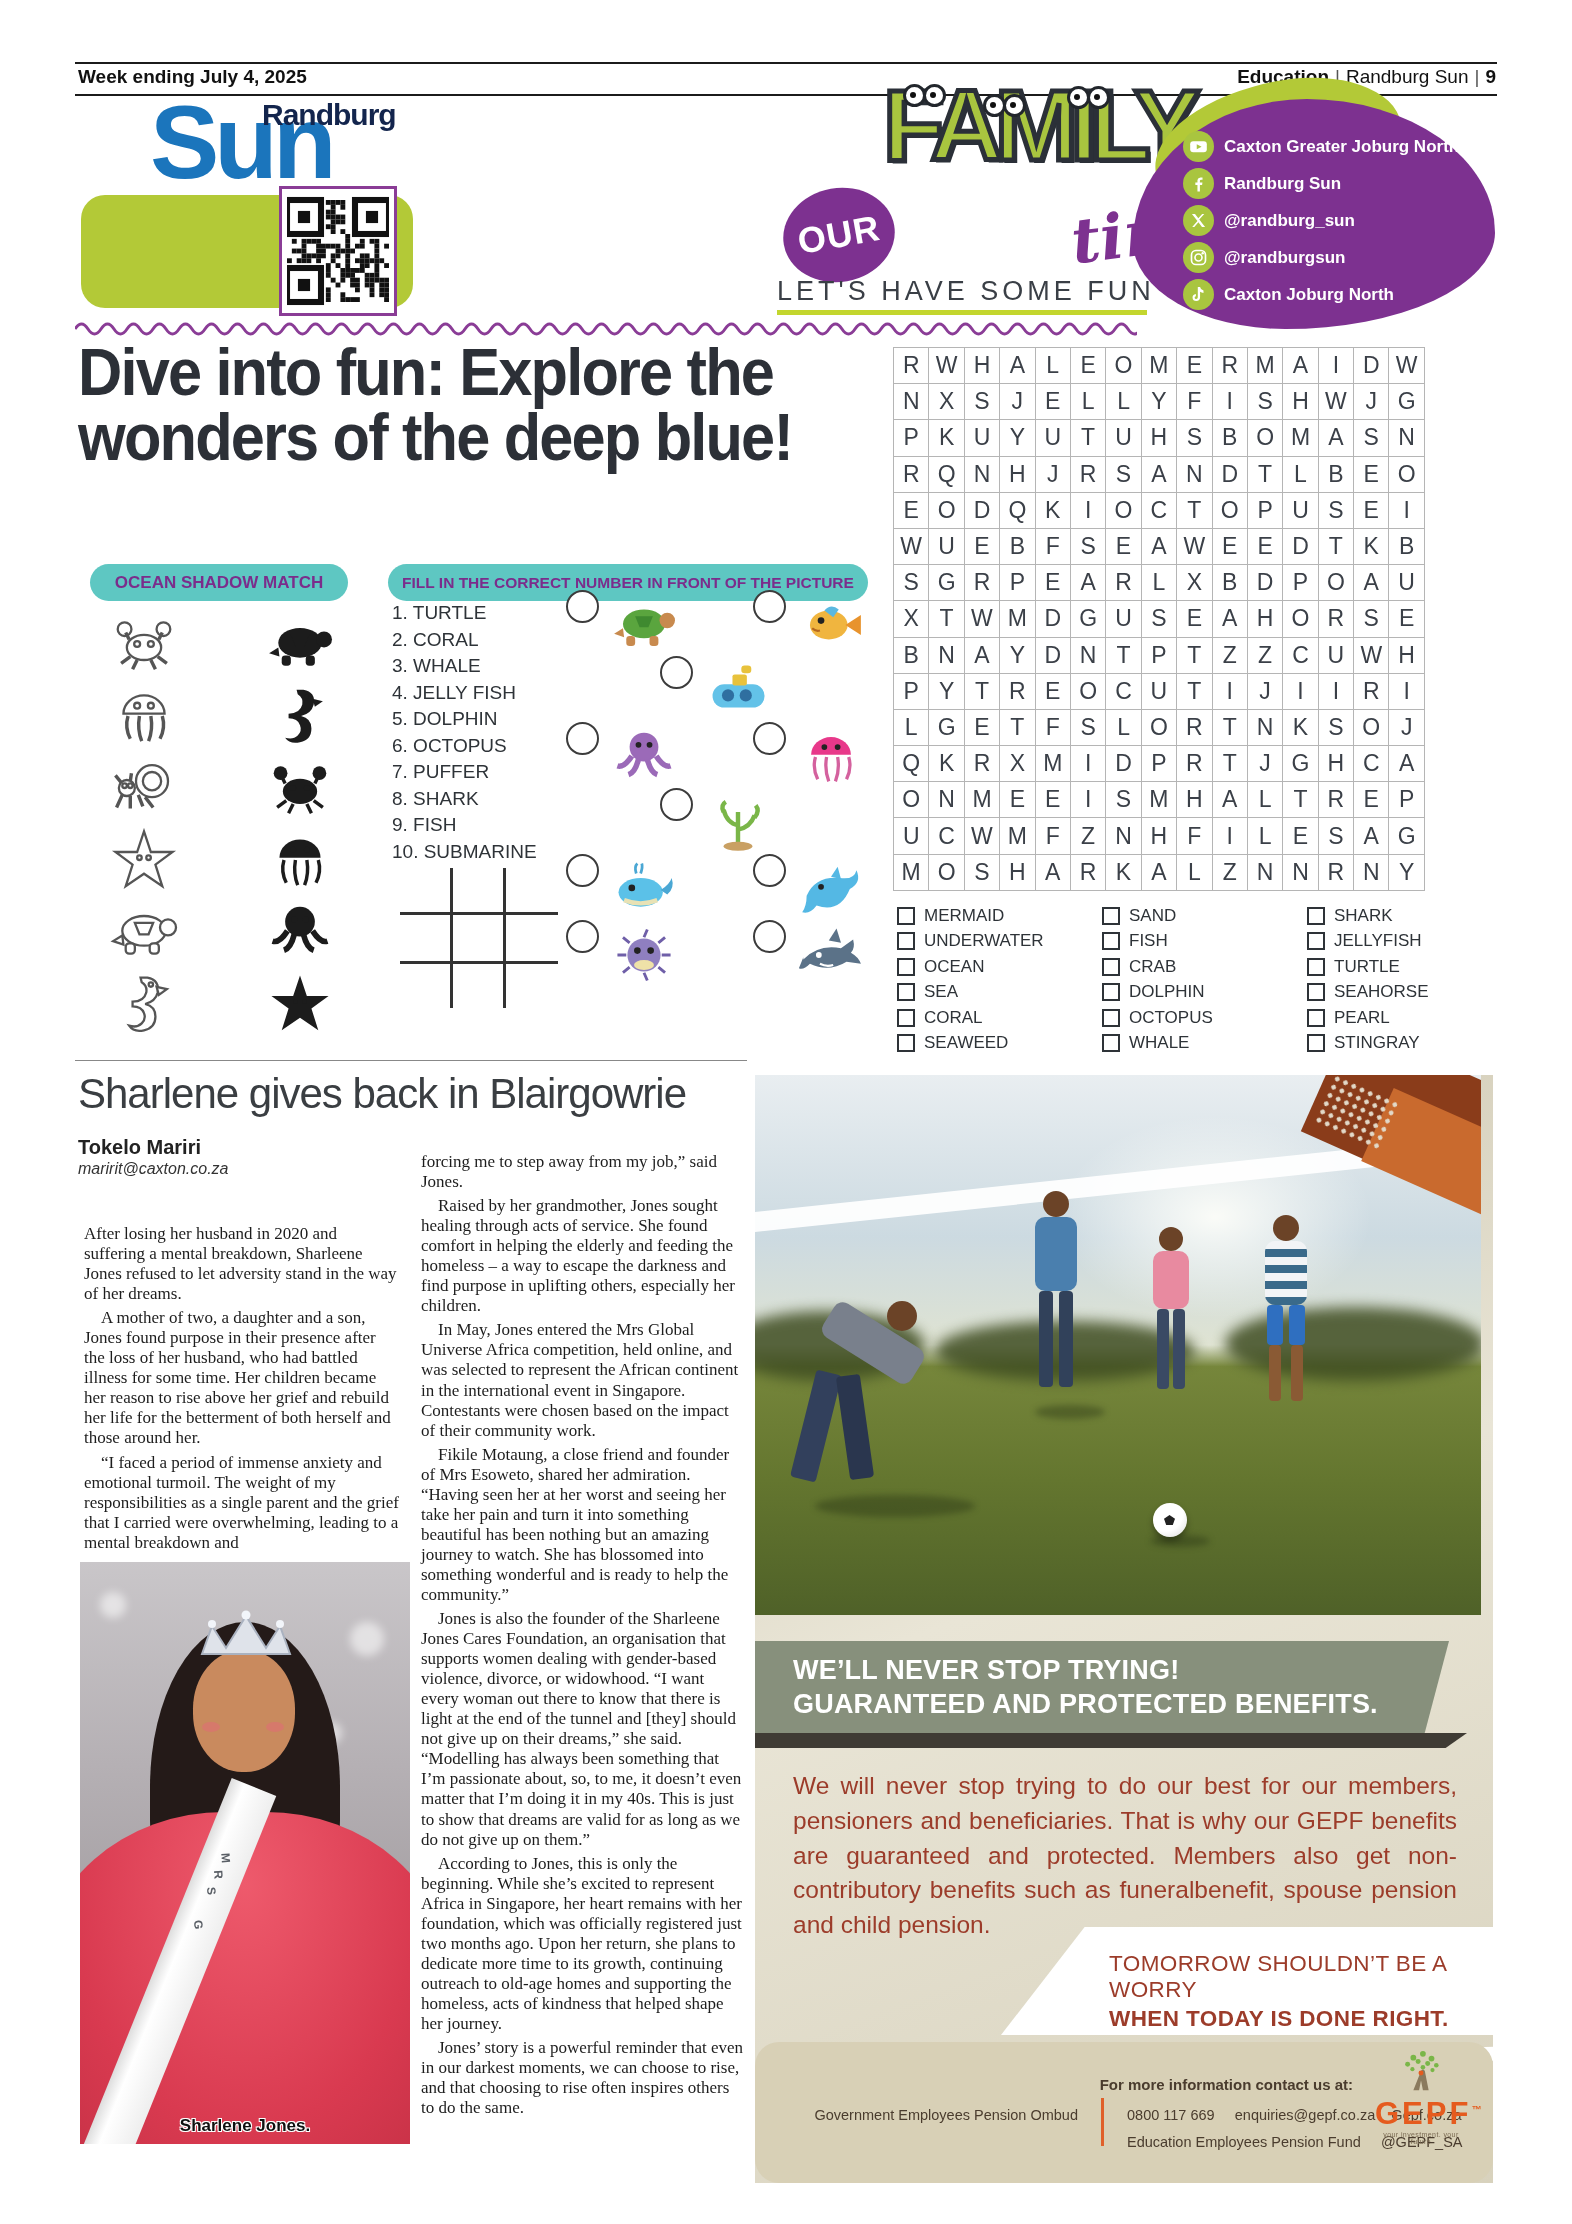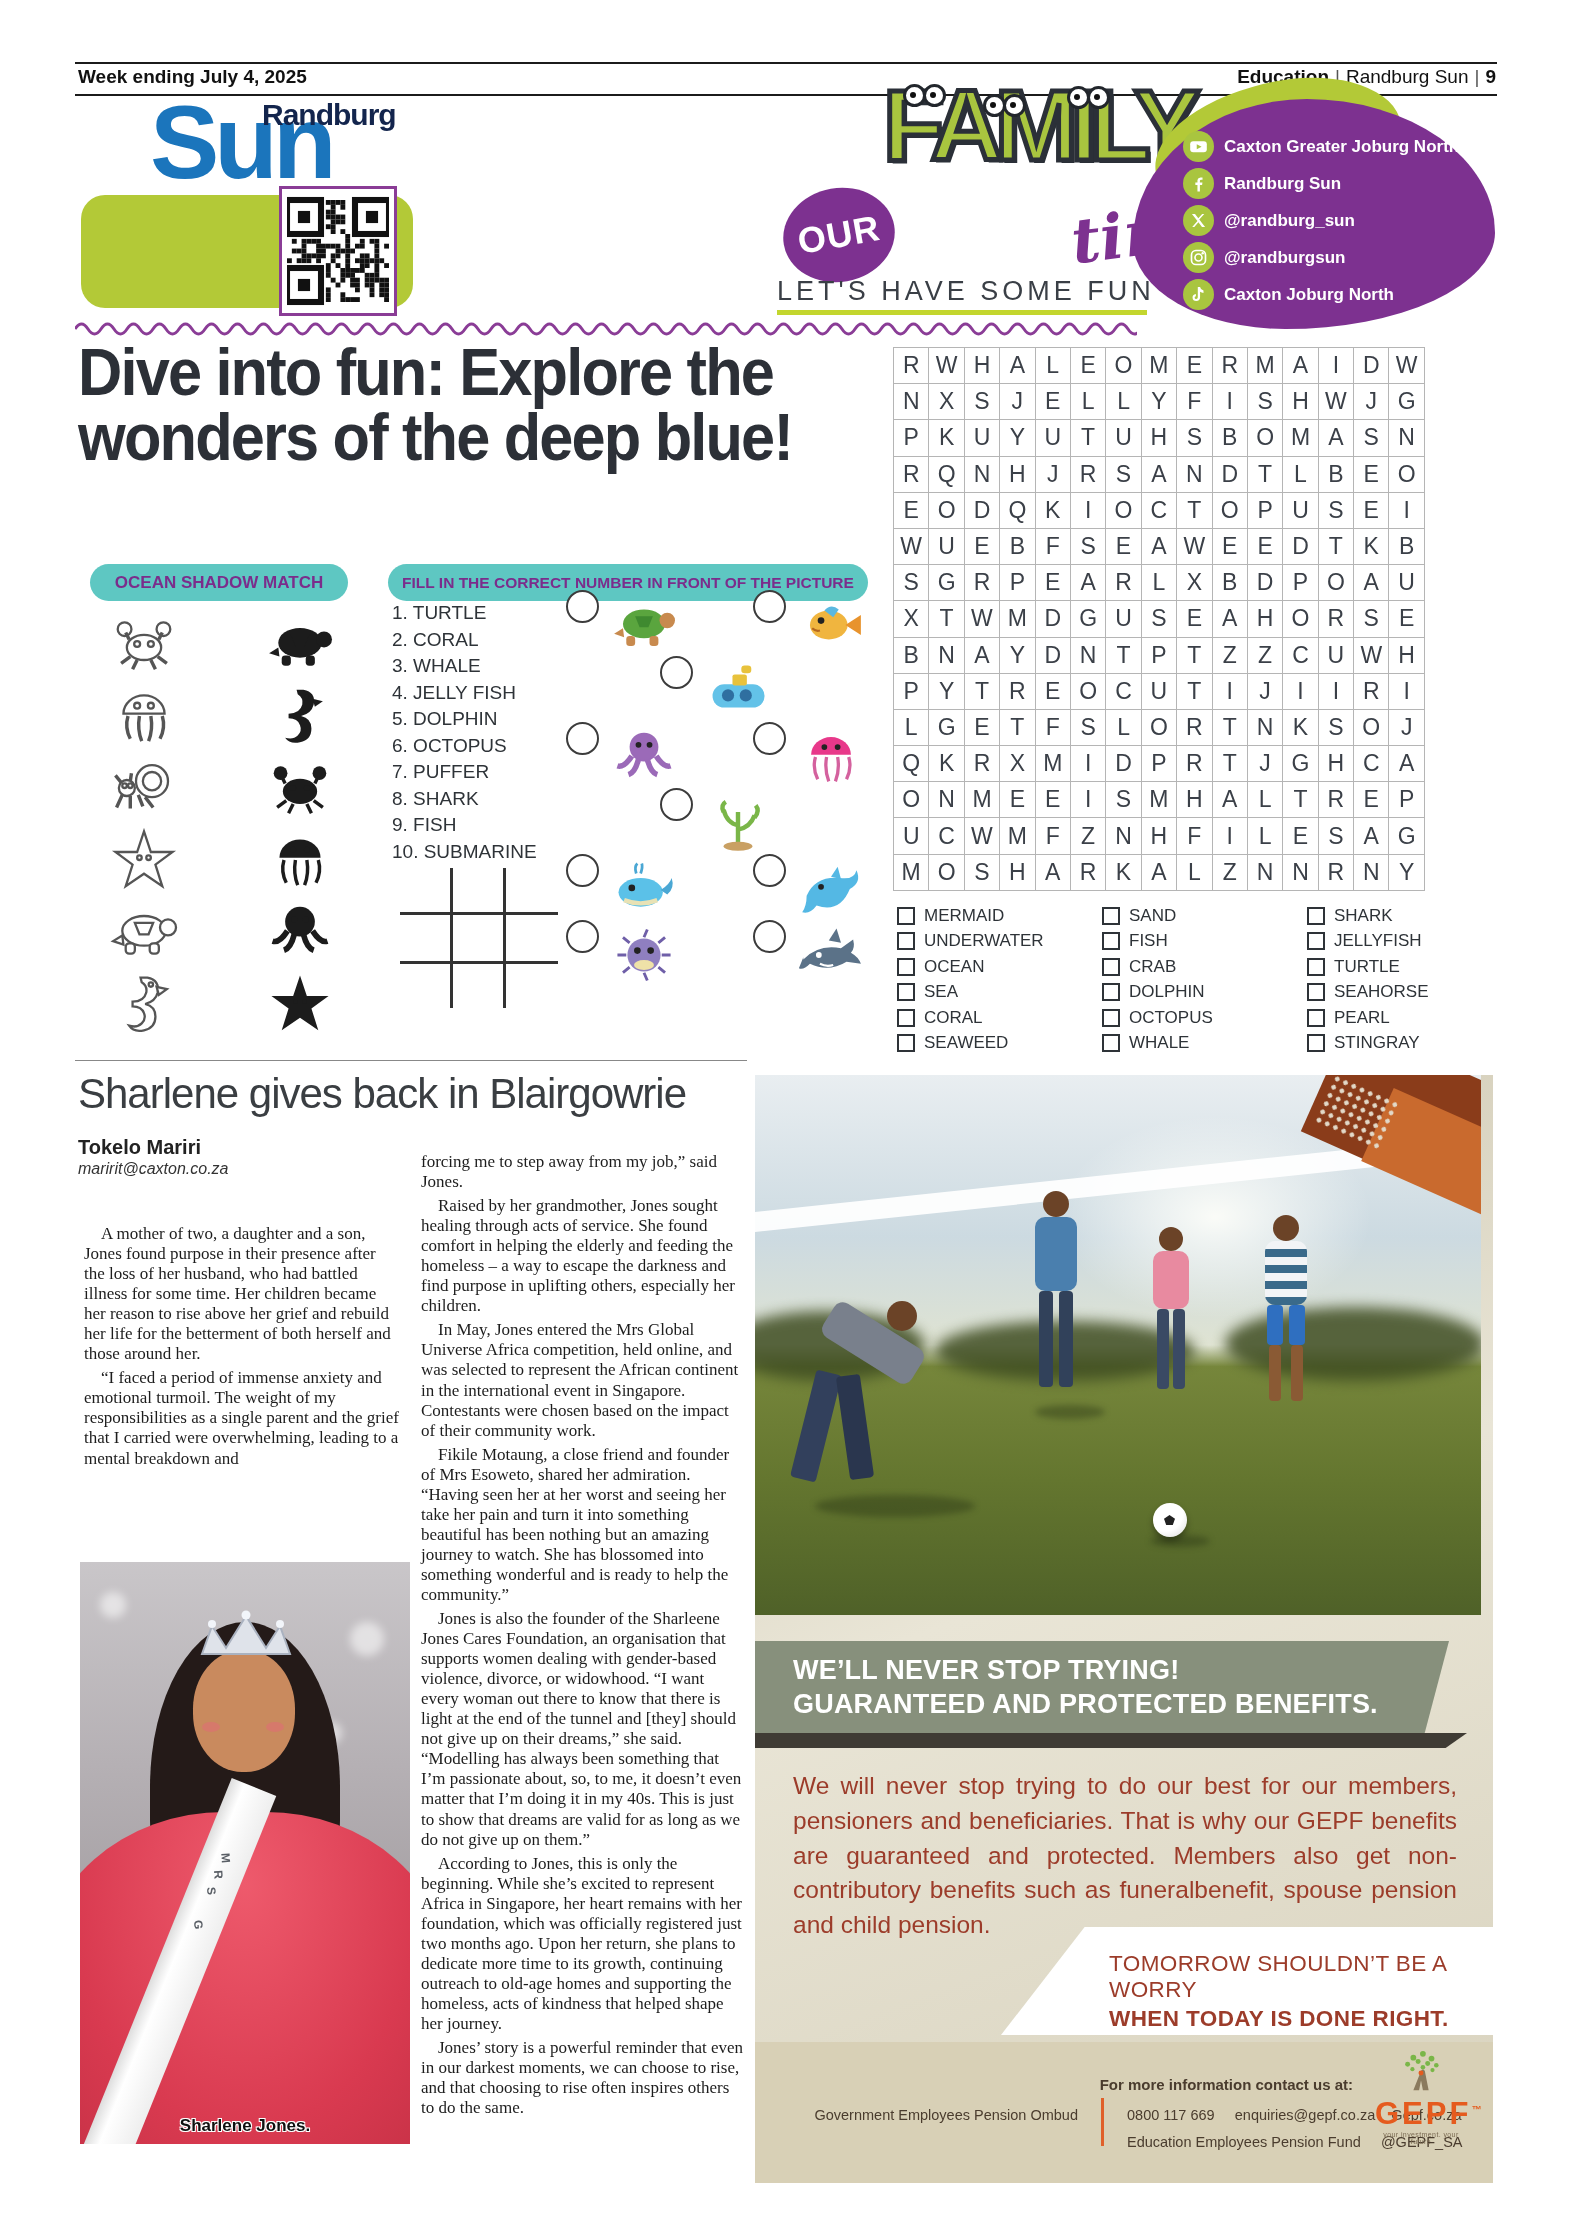--- a/index.html
+++ b/index.html
@@ -103,21 +103,21 @@
   .ball{position:absolute;left:398px;top:428px;width:34px;height:34px;border-radius:50%;background:radial-gradient(circle at 35% 30%,#fff 55%,#d8d8d8);box-shadow:0 4px 6px rgba(0,0,0,.35);}
   .ball::after{content:"";position:absolute;left:11px;top:12px;width:11px;height:10px;background:#222;clip-path:polygon(50% 0,100% 38%,80% 100%,20% 100%,0 38%);}
   .fshadow{position:absolute;background:rgba(30,40,15,.35);border-radius:50%;filter:blur(3px);}
   .ad-banner{position:absolute;left:0;top:566px;width:694px;height:92px;background:#87907c;clip-path:polygon(0 0,100% 0,96.5% 100%,0 100%);display:flex;flex-direction:column;justify-content:center;padding-left:38px;box-sizing:border-box;gap:3px;}
   .ad-banner div{color:#fff;font-weight:bold;font-size:27px;letter-spacing:.2px;}
   .ad-banner-shadow{position:absolute;left:0;top:658px;width:712px;height:15px;background:#3f3b34;clip-path:polygon(0 0,100% 0,97% 100%,0 100%);}
   .ad-body{position:absolute;left:38px;top:694px;width:664px;font-size:24.5px;line-height:1.42;color:#9c3c2a;text-align:justify;}
   .ad-tomorrow{position:absolute;right:0;top:852px;width:492px;height:108px;background:#fff;clip-path:polygon(17% 0,100% 0,100% 100%,0 100%);padding:24px 0 0 108px;box-sizing:border-box;}
   .ad-tomorrow .l1{font-size:22.5px;color:#9c3c2a;letter-spacing:.4px;}
   .ad-tomorrow .l2{font-size:22.5px;color:#9c3c2a;font-weight:bold;letter-spacing:.4px;margin-top:3px;}
-  .ad-contact{position:absolute;left:0;bottom:0;width:100%;height:141px;background:#d8d0b6;}
+  .ad-contact{position:absolute;left:0;bottom:0;width:100%;height:141px;background:#d8d0b6;border-radius:24px;}
   .ad-diag{position:absolute;left:-10px;bottom:112px;width:758px;height:14px;background:#fff;transform:rotate(-1.6deg);}
   .ct-head{position:absolute;right:140px;top:34px;font-weight:bold;font-size:15px;color:#4a3c2e;}
   .ct-left{position:absolute;right:415px;top:60px;text-align:right;}
   .ct-right{position:absolute;left:372px;top:60px;text-align:left;}
   .ct-line{font-size:14.5px;color:#4a3c2e;line-height:1.85;white-space:pre-wrap;}
   .ct-div{position:absolute;left:346px;top:56px;width:3px;height:48px;background:#e0602a;}
   .gepf{position:absolute;right:26px;top:8px;width:92px;text-align:center;}
   .gepf-tree{width:44px;height:44px;margin:0 auto;}
   .gepf-word{color:#e55b1e;font-weight:bold;font-size:31px;letter-spacing:3px;line-height:1;}
   .gepf-tm{font-size:10px;vertical-align:super;color:#e55b1e;}
@@ -892,20 +892,21 @@
           </svg></span>
       </div>
     </div>
   </div>
 
 <div class="abs" id="article-rule"></div>
 <div class="abs" id="article-headline">Sharlene gives back in Blairgowrie</div>
 <div class="abs" id="byline-name">Tokelo Mariri</div>
 <div class="abs" id="byline-email">maririt@caxton.co.za</div>
 <div class="abs article-col" id="col1">
+    <p>After losing her husband in 2020 and suffering a mental breakdown, Sharleene Jones refused to let adversity stand in the way of her dreams.</p>
     <p class="indent">A mother of two, a daughter and a son, Jones found purpose in their presence after the loss of her husband, who had battled illness for some time. Her children became her reason to rise above her grief and rebuild her life for the betterment of both herself and those around her.</p>
     <p class="indent">“I faced a period of immense anxiety and emotional turmoil. The weight of my responsibilities as a single parent and the grief that I carried were overwhelming, leading to a mental breakdown and</p>
   </div>
 <div class="abs article-col" id="col2">
     <p>forcing me to step away from my job,” said Jones.</p>
     <p class="indent">Raised by her grandmother, Jones sought healing through acts of service. She found comfort in helping the elderly and feeding the homeless – a way to escape the darkness and find purpose in uplifting others, especially her children.</p>
     <p class="indent">In May, Jones entered the Mrs Global Universe Africa competition, held online, and was selected to represent the African continent in the international event in Singapore. Contestants were chosen based on the impact of their community work.</p>
     <p class="indent">Fikile Motaung, a close friend and founder of Mrs Esoweto, shared her admiration. “Having seen her at her worst and seeing her take her pain and turn it into something beautiful has been nothing but an amazing journey to watch. She has blossomed into something wonderful and is ready to help the community.”</p>
     <p class="indent">Jones is also the founder of the Sharleene Jones Cares Foundation, an organisation that supports women dealing with gender-based violence, divorce, or widowhood. “I want every woman out there to know that there is light at the end of the tunnel and [they] should not give up on their dreams,” she said. “Modelling has always been something that I’m passionate about, so, to me, it doesn’t even matter that I’m doing it in my 40s. This is just to show that dreams are valid for as long as we do not give up on them.”</p>
     <p class="indent">According to Jones, this is only the beginning. While she’s excited to represent Africa in Singapore, her heart remains with her foundation, which was officially registered just two months ago. Upon her return, she plans to dedicate more time to its growth, continuing outreach to old-age homes and supporting the homeless, acts of kindness that helped shape her journey.</p>

